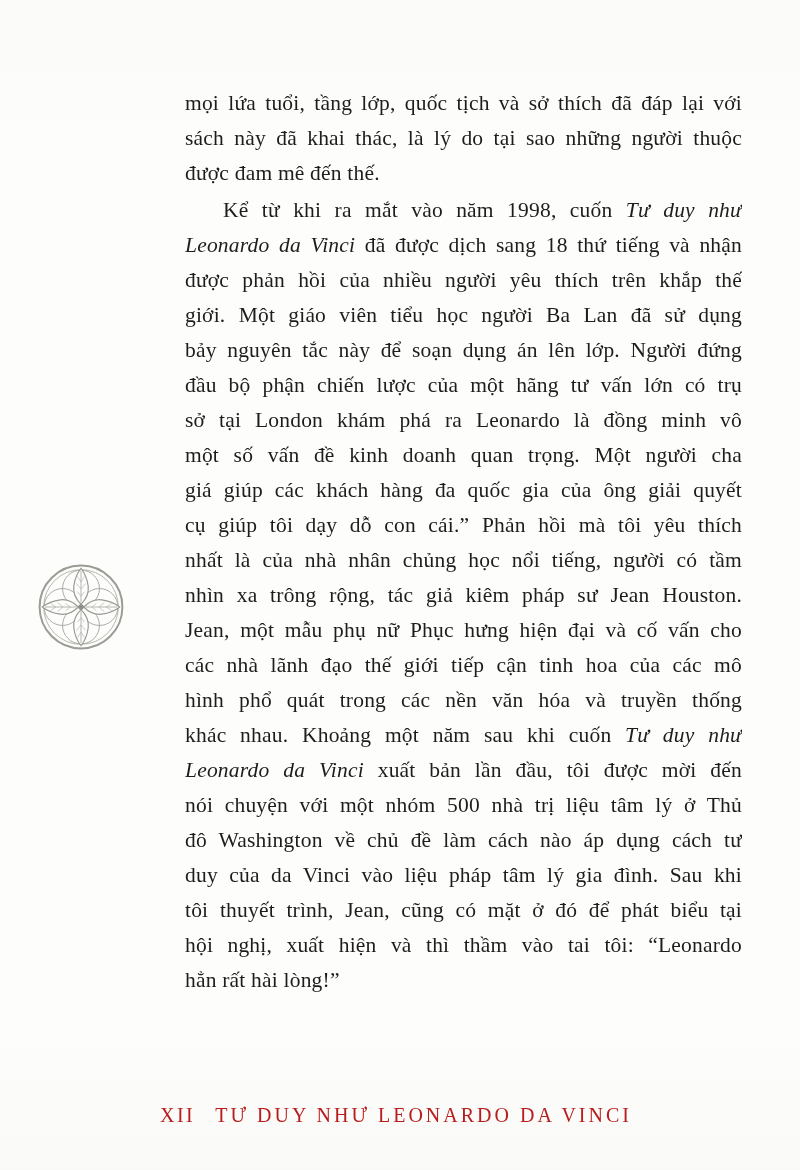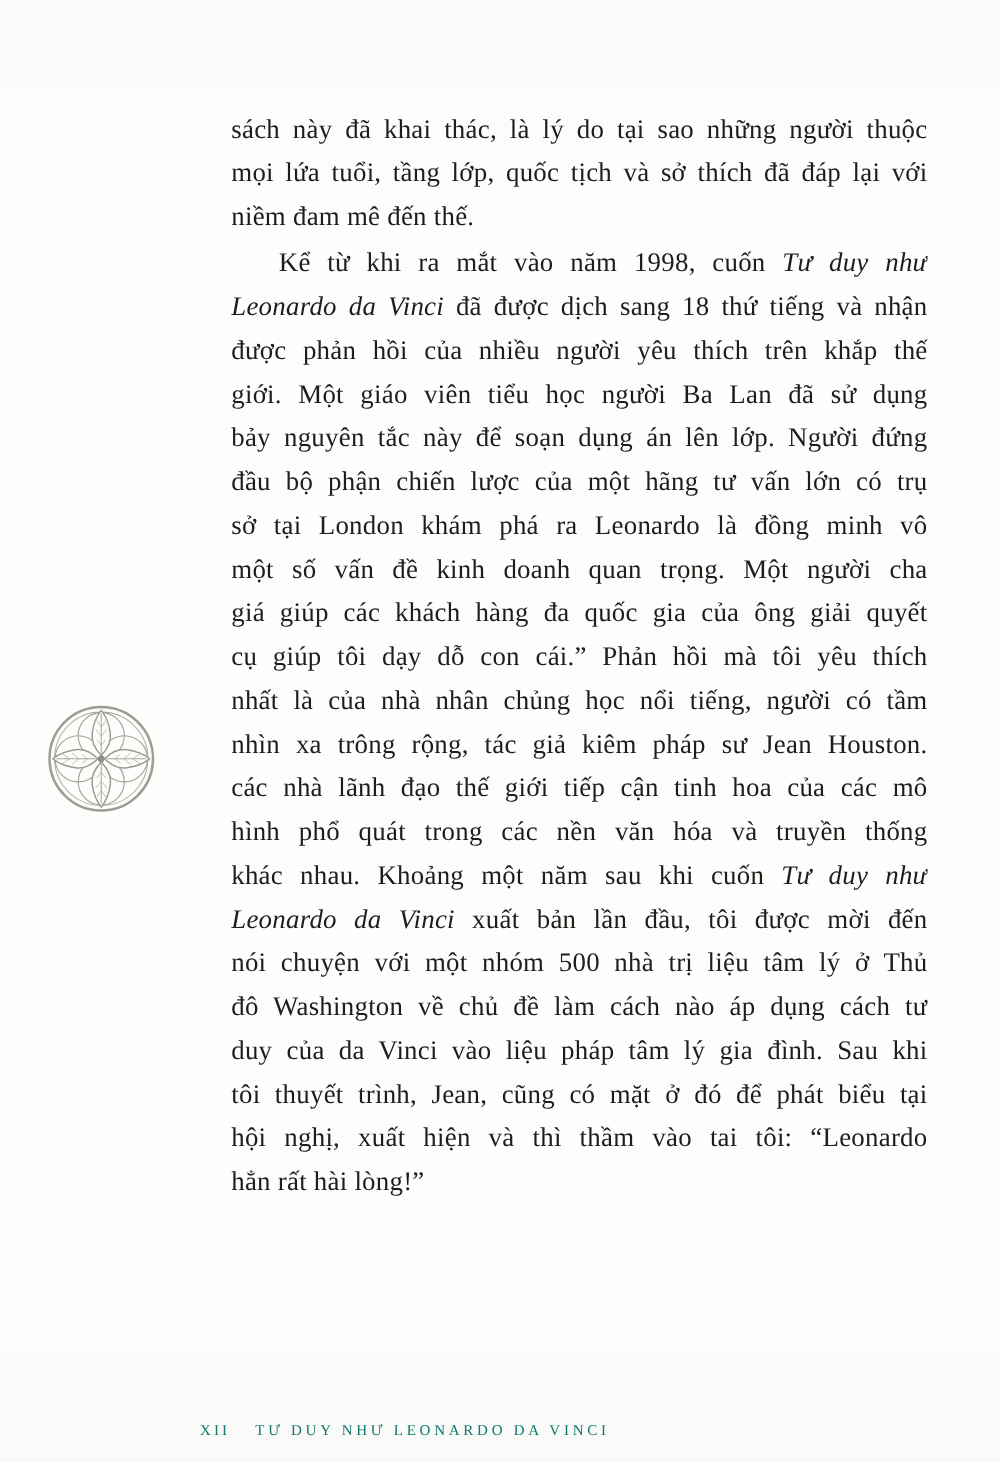--- a/index.html
+++ b/index.html
@@ -59,23 +59,23 @@
   .line em {
     font-style: italic;
   }
   .indent {
     display: inline-block;
     width: 38px;
   }
   .footer {
     position: absolute;
     left: 160px;
-    top: 1137px;
-    font-size: 12px;
-    color: #0f766e;
+    top: 1104px;
+    font-size: 20px;
+    color: #b91c1c;
     white-space: nowrap;
   }
   .footer .pagenum {
     letter-spacing: 2.5px;
     margin-right: 20px;
   }
   .footer .runtitle {
     letter-spacing: 3px;
   }
 </style>
@@ -104,35 +104,36 @@
       </g>
       <use href="#leafgroup"></use>
       <use href="#leafgroup" transform="rotate(90)"></use>
       <use href="#leafgroup" transform="rotate(180)"></use>
       <use href="#leafgroup" transform="rotate(270)"></use>
       <circle r="3" fill="#8f8e88"></circle>
     </svg>
   </div>
 
   <main class="text-block" id="text-block">
+      <div class="line"><span>mọi lứa tuổi, tầng lớp, quốc tịch và sở thích đã đáp lại với</span></div>
       <div class="line"><span>sách này đã khai thác, là lý do tại sao những người thuộc</span></div>
-      <div class="line"><span>mọi lứa tuổi, tầng lớp, quốc tịch và sở thích đã đáp lại với</span></div>
-      <div class="line last"><span>niềm đam mê đến thế.</span></div>
+      <div class="line last"><span>được đam mê đến thế.</span></div>
       <div class="line para-start"><span class="indent"></span><span>Kể từ khi ra mắt vào năm 1998, cuốn </span><em>Tư duy như</em></div>
       <div class="line"><em>Leonardo da Vinci</em><span> đã được dịch sang 18 thứ tiếng và nhận</span></div>
       <div class="line"><span>được phản hồi của nhiều người yêu thích trên khắp thế</span></div>
       <div class="line"><span>giới. Một giáo viên tiểu học người Ba Lan đã sử dụng</span></div>
       <div class="line"><span>bảy nguyên tắc này để soạn dụng án lên lớp. Người đứng</span></div>
       <div class="line"><span>đầu bộ phận chiến lược của một hãng tư vấn lớn có trụ</span></div>
       <div class="line"><span>sở tại London khám phá ra Leonardo là đồng minh vô</span></div>
       <div class="line"><span>một số vấn đề kinh doanh quan trọng. Một người cha</span></div>
       <div class="line"><span>giá giúp các khách hàng đa quốc gia của ông giải quyết</span></div>
       <div class="line"><span>cụ giúp tôi dạy dỗ con cái.” Phản hồi mà tôi yêu thích</span></div>
       <div class="line"><span>nhất là của nhà nhân chủng học nổi tiếng, người có tầm</span></div>
       <div class="line"><span>nhìn xa trông rộng, tác giả kiêm pháp sư Jean Houston.</span></div>
+      <div class="line"><span>Jean, một mẫu phụ nữ Phục hưng hiện đại và cố vấn cho</span></div>
       <div class="line"><span>các nhà lãnh đạo thế giới tiếp cận tinh hoa của các mô</span></div>
       <div class="line"><span>hình phổ quát trong các nền văn hóa và truyền thống</span></div>
       <div class="line"><span>khác nhau. Khoảng một năm sau khi cuốn </span><em>Tư duy như</em></div>
       <div class="line"><em>Leonardo da Vinci</em><span> xuất bản lần đầu, tôi được mời đến</span></div>
       <div class="line"><span>nói chuyện với một nhóm 500 nhà trị liệu tâm lý ở Thủ</span></div>
       <div class="line"><span>đô Washington về chủ đề làm cách nào áp dụng cách tư</span></div>
       <div class="line"><span>duy của da Vinci vào liệu pháp tâm lý gia đình. Sau khi</span></div>
       <div class="line"><span>tôi thuyết trình, Jean, cũng có mặt ở đó để phát biểu tại</span></div>
       <div class="line"><span>hội nghị, xuất hiện và thì thầm vào tai tôi: “Leonardo</span></div>
       <div class="line last"><span>hẳn rất hài lòng!”</span></div>

